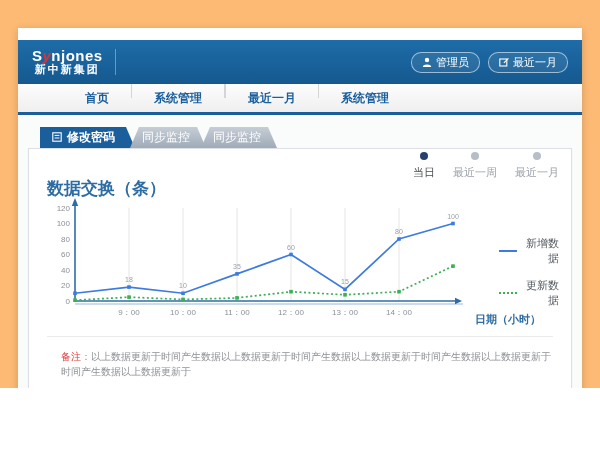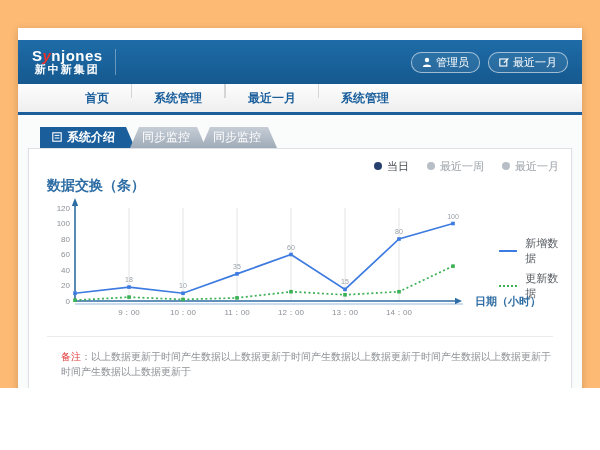--- a/index.html
+++ b/index.html
@@ -37,35 +37,35 @@
   .tab.active { background:#1a5f9c; clip-path:polygon(0 0, calc(100% - 9px) 0, 100% 100%, 0 100%);
                 padding-right:20px; }
   .tab.inactive { background:linear-gradient(#c6cdd6,#9fabb8);
                   clip-path:polygon(9px 0, calc(100% - 9px) 0, 100% 100%, 0 100%);
                   margin-left:-5px; font-weight:normal;justify-content:center; }
 
   .card { position:relative; background:#fff; border:1px solid #dde1e5; min-height:248px;
           padding:8px 12px 12px; box-shadow:0 1px 2px rgba(0,0,0,0.04); }
 
   .radios { display:flex; justify-content:flex-end; gap:18px; align-items:center; height:18px; }
-  .radio { display:flex; align-items:center; gap:5px; font-size:11px; cursor:pointer; }
+  .radio { display:flex; align-items:center; gap:5px; font-size:11px; cursor:pointer;flex-direction:column; }
   .radio .dot { width:8px; height:8px; border-radius:50%; }
   .radio.selected .dot { background:#26406e; }
   .radio.unselected .dot { background:#b7bec6; }
   .radio.selected .rlabel { color:#4a4f55; }
   .radio.unselected .rlabel { color:#9aa1a8; }
 
-  .y-title { font-size:14px; font-weight:bold; color:#2e6da4; margin:2px 0 0 6px; height:17px; }
+  .y-title { font-size:17px; font-weight:bold; color:#2e6da4; margin:2px 0 0 6px; height:17px; }
 
   .chart-row { display:flex; align-items:flex-start; }
   .chart-wrap { position:relative; width:432px; }
   .chart-wrap svg { display:block; }
-  .x-title { position:absolute; left:434px; top:100px; width:80px;
+  .x-title { position:absolute; left:434px; top:118px; width:80px;
              font-size:11px; font-weight:bold; color:#2e6da4; white-space:nowrap; }
-  .legend { display:flex; flex-direction:column; gap:5px; margin:42px 0 0 26px; }
+  .legend { display:flex; flex-direction:column; gap:12px; margin:42px 0 0 26px;text-align:right; }
   .legend-item { display:flex; align-items:center; gap:8px; font-size:11px; color:#555a60; }
   .swatch { width:24px; height:0; }
   .swatch.solid { border-top:2px solid #3d7be0; }
   .swatch.dotted { border-top:2px dotted #3bb054; }
 
   .divider { border-top:1px solid #ebebeb; margin:10px 6px 0; }
   .note { font-size:10px; color:#8f9296; padding:12px 8px 4px 20px; line-height:1.5; }
   .note .red { color:#e23c3c; }
 </style>
 </head>
@@ -118,21 +118,21 @@
 
       <div class="tabs">
         <div class="tab active">
           <span>
             <svg width="10" height="10" viewBox="0 0 10 10">
                 <rect x="0.8" y="0.8" width="8.4" height="8.4" fill="none" stroke="#fff" stroke-width="1.1"></rect>
                 <line x1="2.6" y1="3.4" x2="7.4" y2="3.4" stroke="#fff" stroke-width="1"></line>
                 <line x1="2.6" y1="6" x2="7.4" y2="6" stroke="#fff" stroke-width="1"></line>
               </svg>
           </span>
-          <span>系统介绍</span>
+          <span>修改密码</span>
         </div>
         <div class="tab inactive">
           <span>同步监控</span>
         </div>
         <div class="tab inactive">
           <span>同步监控</span>
         </div>
       </div>
 
       <div class="card">

